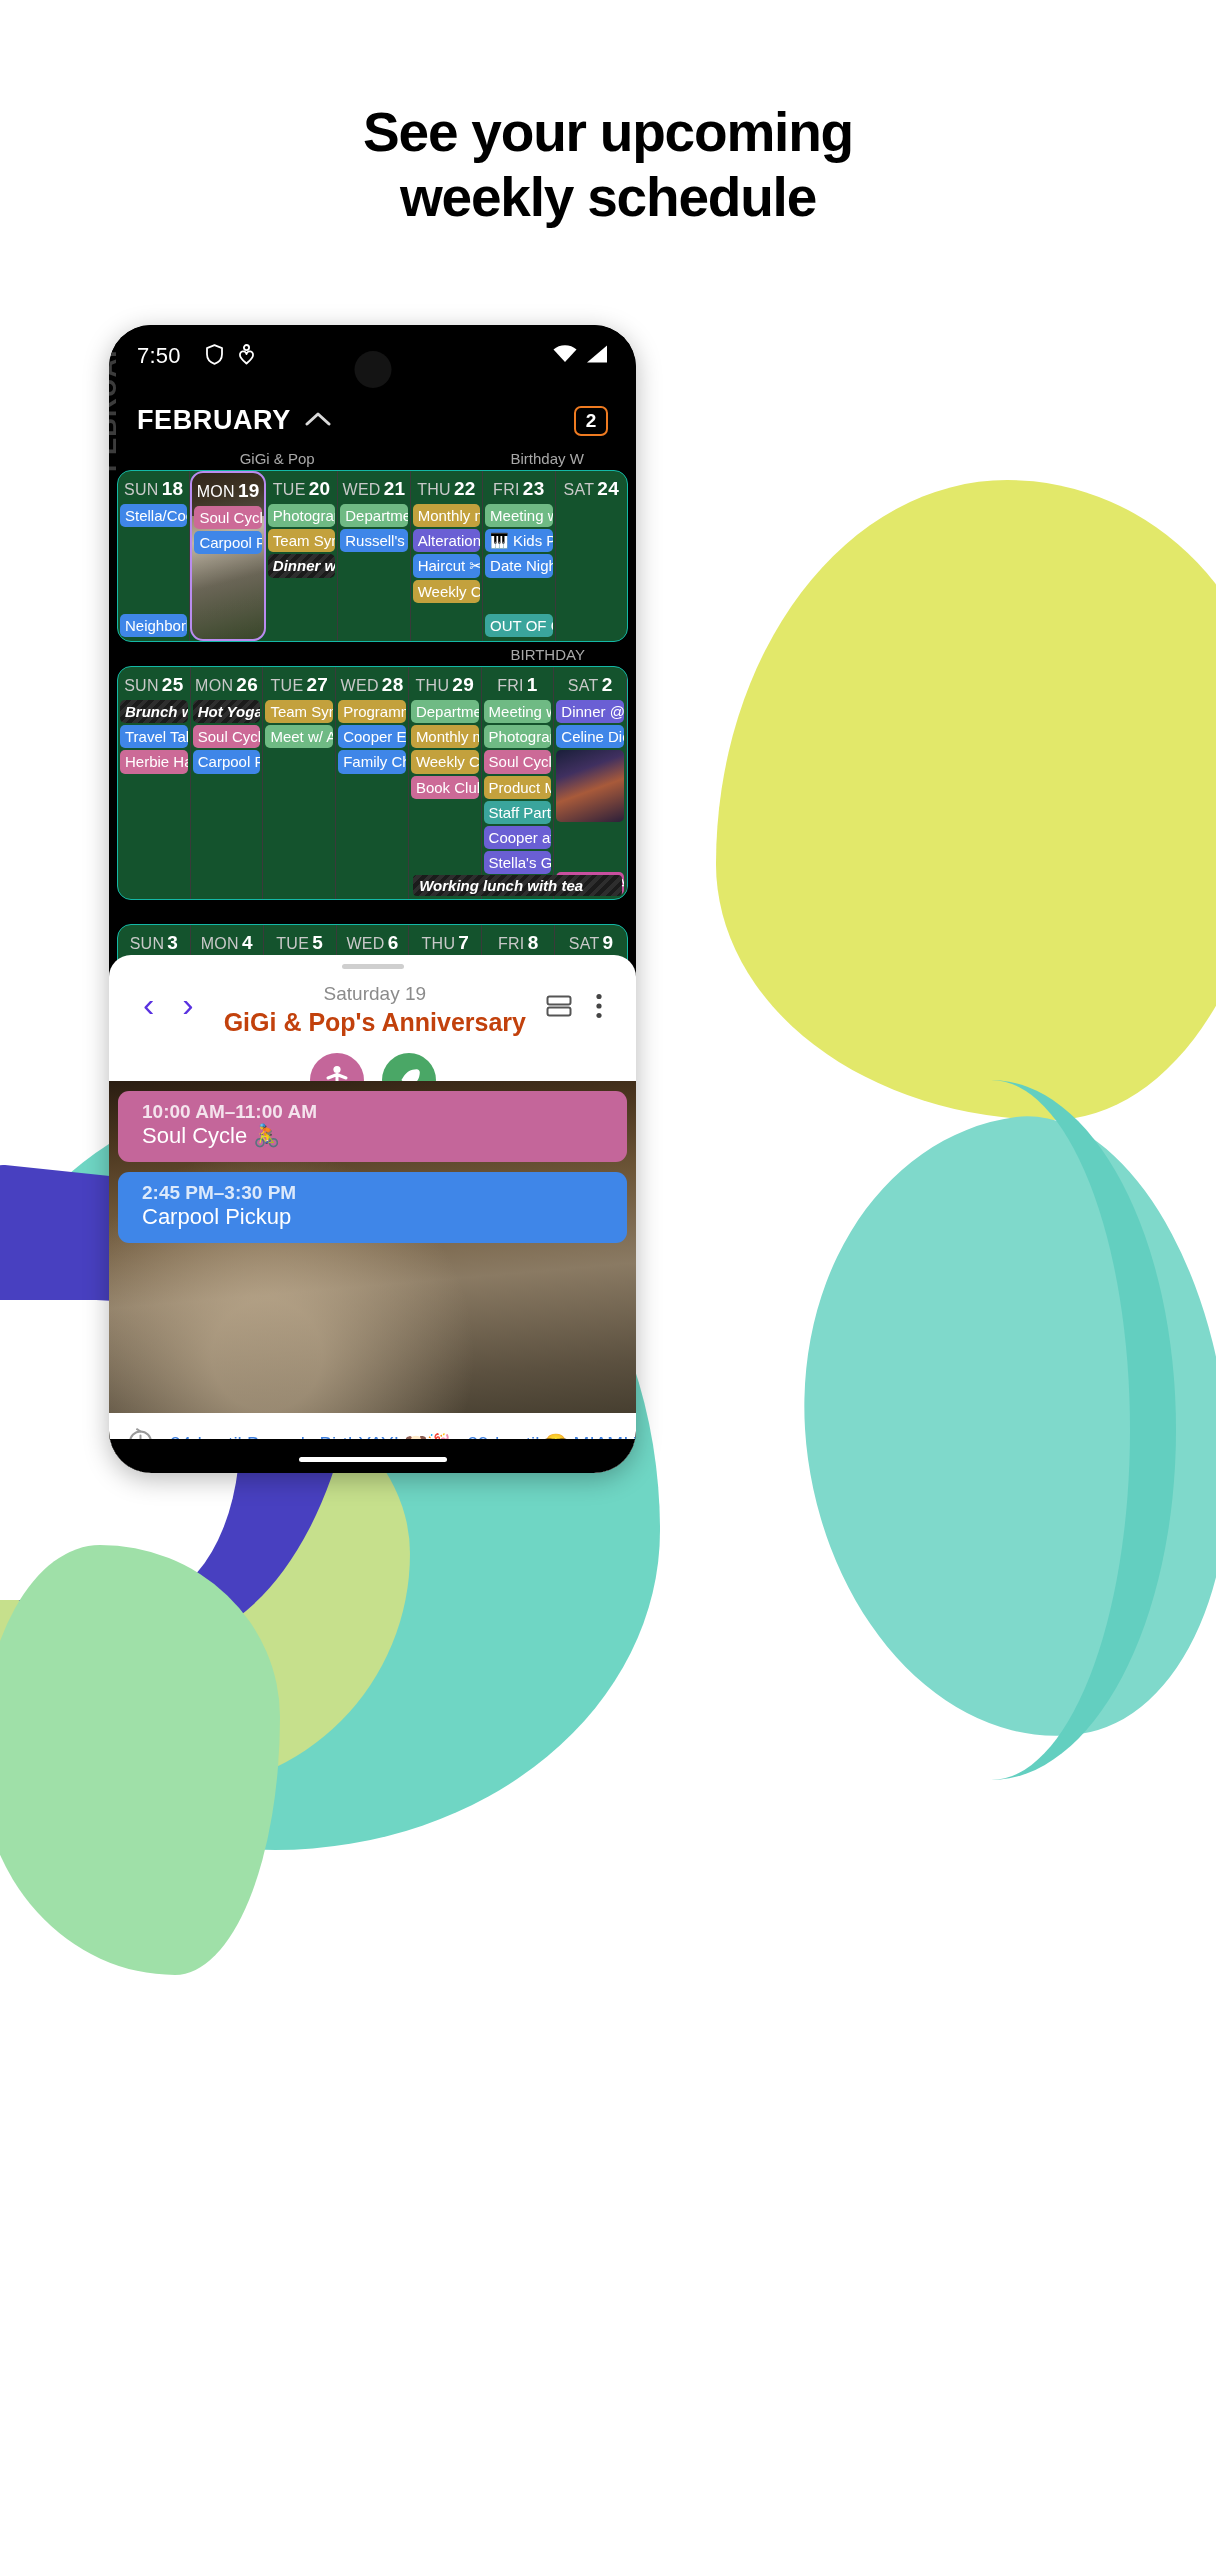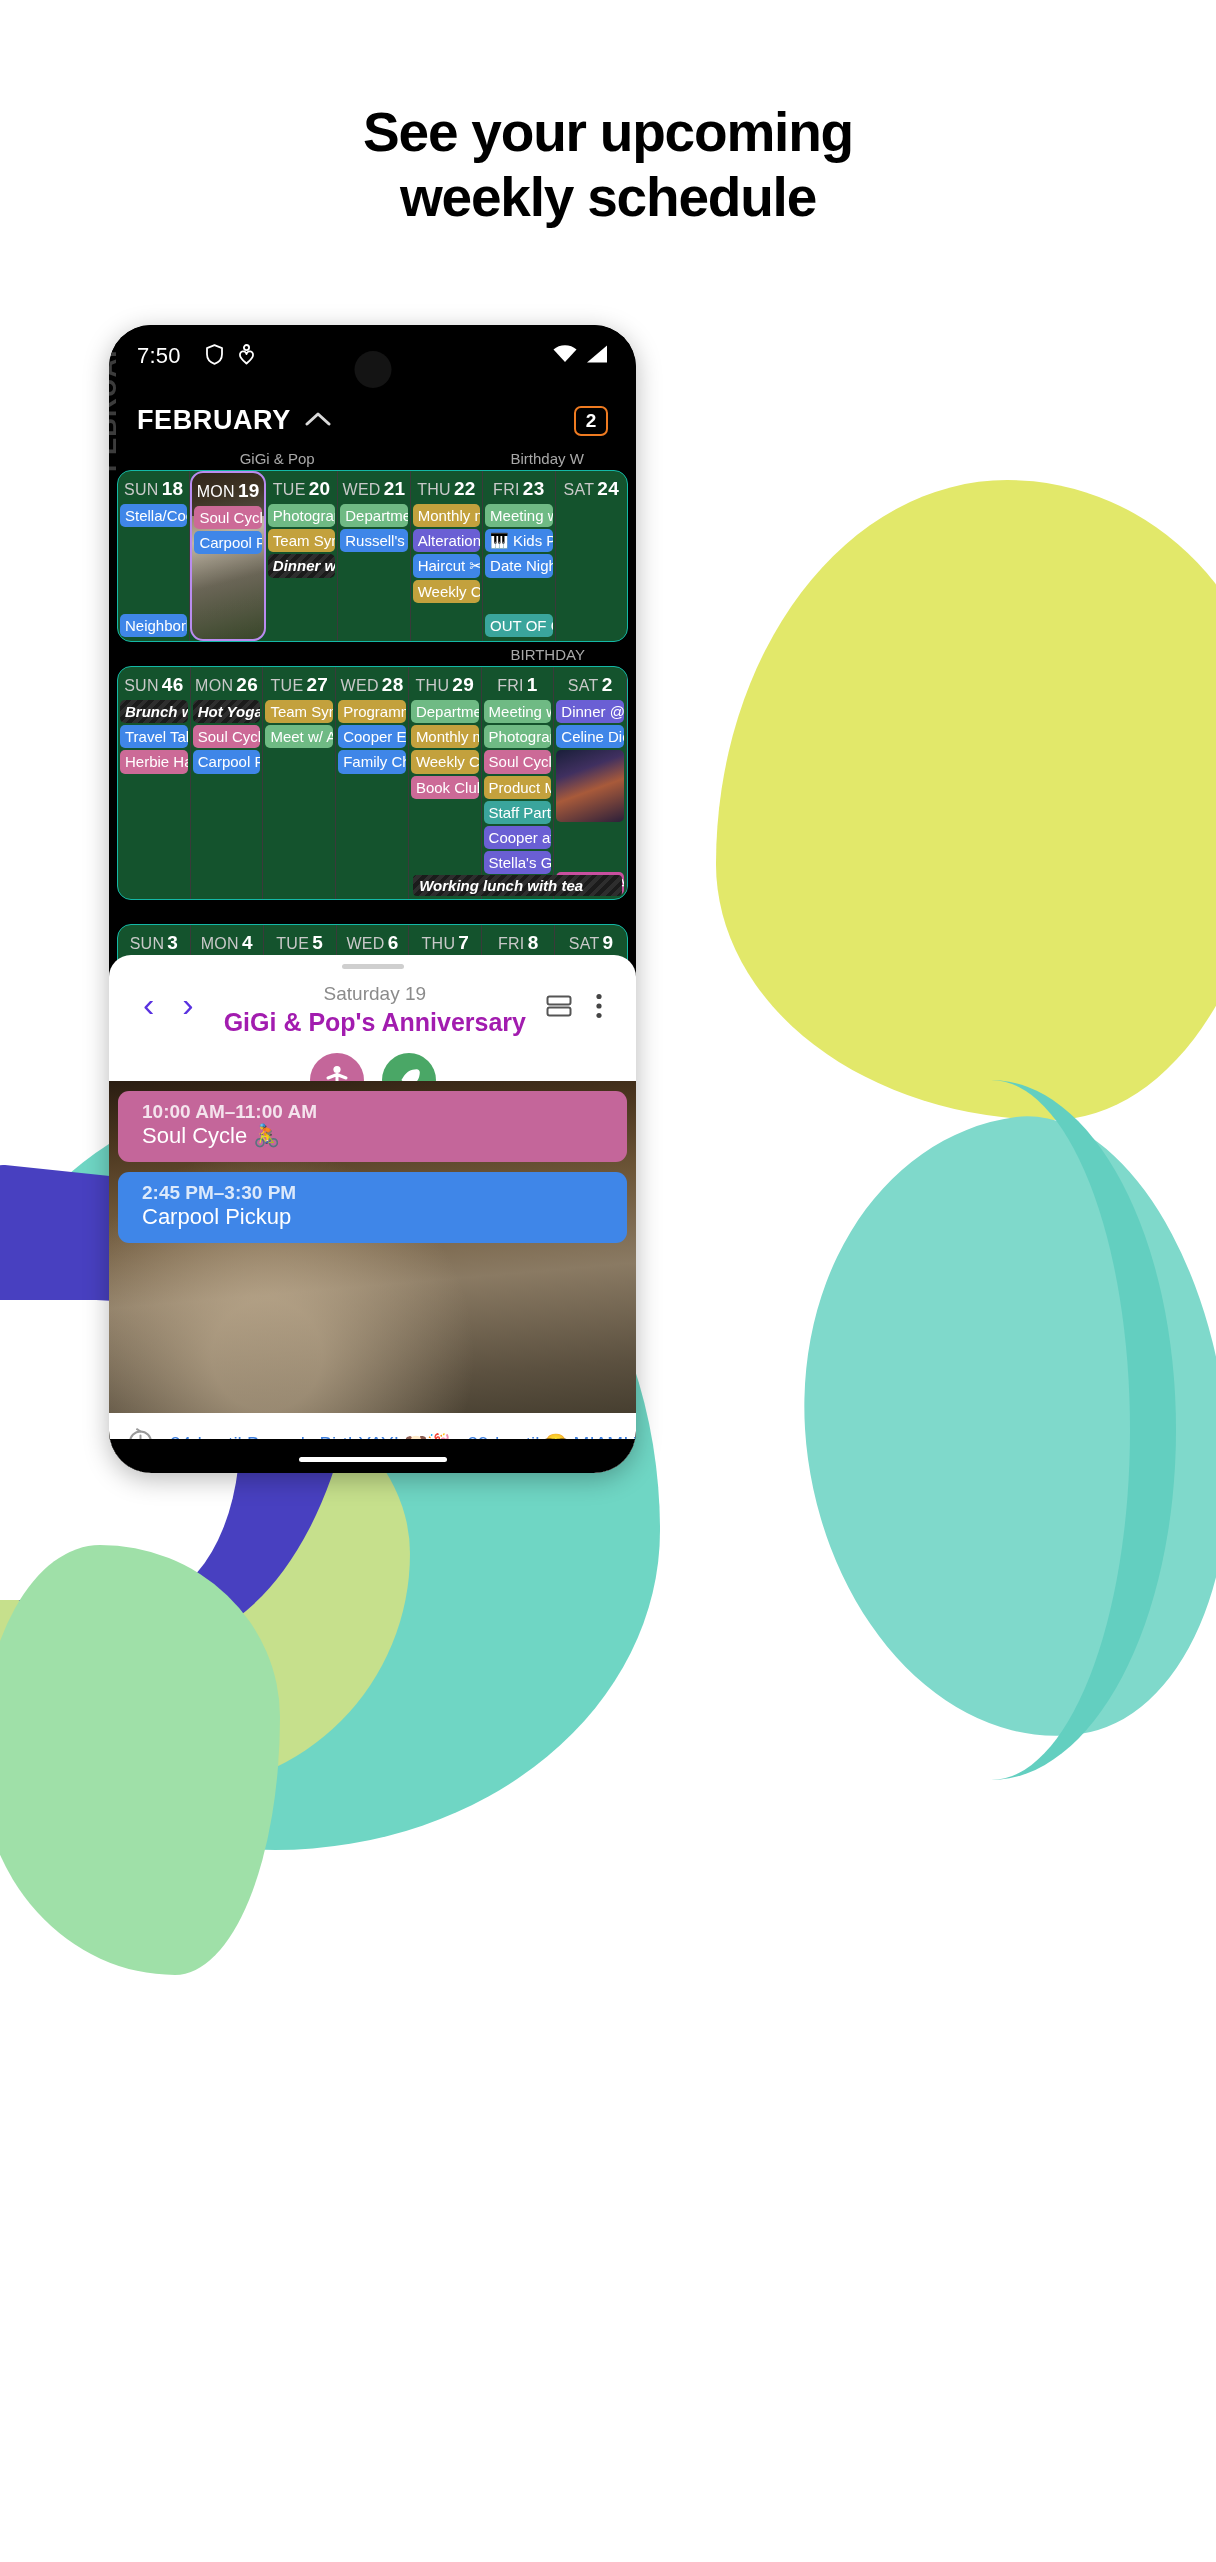--- a/index.html
+++ b/index.html
@@ -187,21 +187,21 @@
   }
   .grabber { width: 62px; height: 5px; border-radius: 3px; background: #cfcfcf;
              margin: 9px auto 0 auto; }
   .sheet-head {
     display: flex; align-items: flex-start; padding: 10px 20px 0 20px;
     position: relative; height: 112px;
   }
   .navbtn { color: #5a32e0; font-size: 34px; line-height: 1; padding: 8px 14px; font-weight: 300; }
   .sheet-titles { flex: 1; text-align: center; margin-top: 4px; }
   .sheet-sub { color: #8b8b8b; font-size: 19px; }
-  .sheet-title { color: #a21caf; font-size: 25px; font-weight: 700; margin-top: 3px; }
+  .sheet-title { color: #c2410c; font-size: 25px; font-weight: 700; margin-top: 3px; }
   .sheet-tools { display: flex; align-items: center; gap: 6px; margin-top: 10px; }
   .tool-ic { width: 34px; height: 34px; display:flex; align-items:center; justify-content:center; }
   .fabs {
     position: absolute; left: 50%; transform: translateX(-50%);
     bottom: -26px; display: flex; gap: 18px;
   }
   .fab { width: 54px; height: 54px; border-radius: 50%; display: flex;
          align-items: center; justify-content: center; }
   .fab.pink { background: #c4669a; }
   .fab.green { background: #4aa766; }
@@ -347,21 +347,21 @@
             </div>
             <div class="daycol">
               <div class="dayhead"><span>SAT</span><b>24</b></div>
             </div>
           </div>
           <div class="week-label-row">
             <div class="week-label" style="left: 77%;">BIRTHDAY</div>
           </div>
           <div class="week w2">
             <div class="daycol">
-              <div class="dayhead"><span>SUN</span><b>46</b></div>
+              <div class="dayhead"><span>SUN</span><b>25</b></div>
               <div class="chip ghost">Brunch wit</div>
               <div class="chip blue">Travel Talk</div>
               <div class="chip pink">Herbie Ha</div>
             </div>
             <div class="daycol">
               <div class="dayhead"><span>MON</span><b>26</b></div>
               <div class="chip ghost">Hot Yoga w</div>
               <div class="chip pink">Soul Cycle</div>
               <div class="chip blue">Carpool Pi</div>
             </div>

